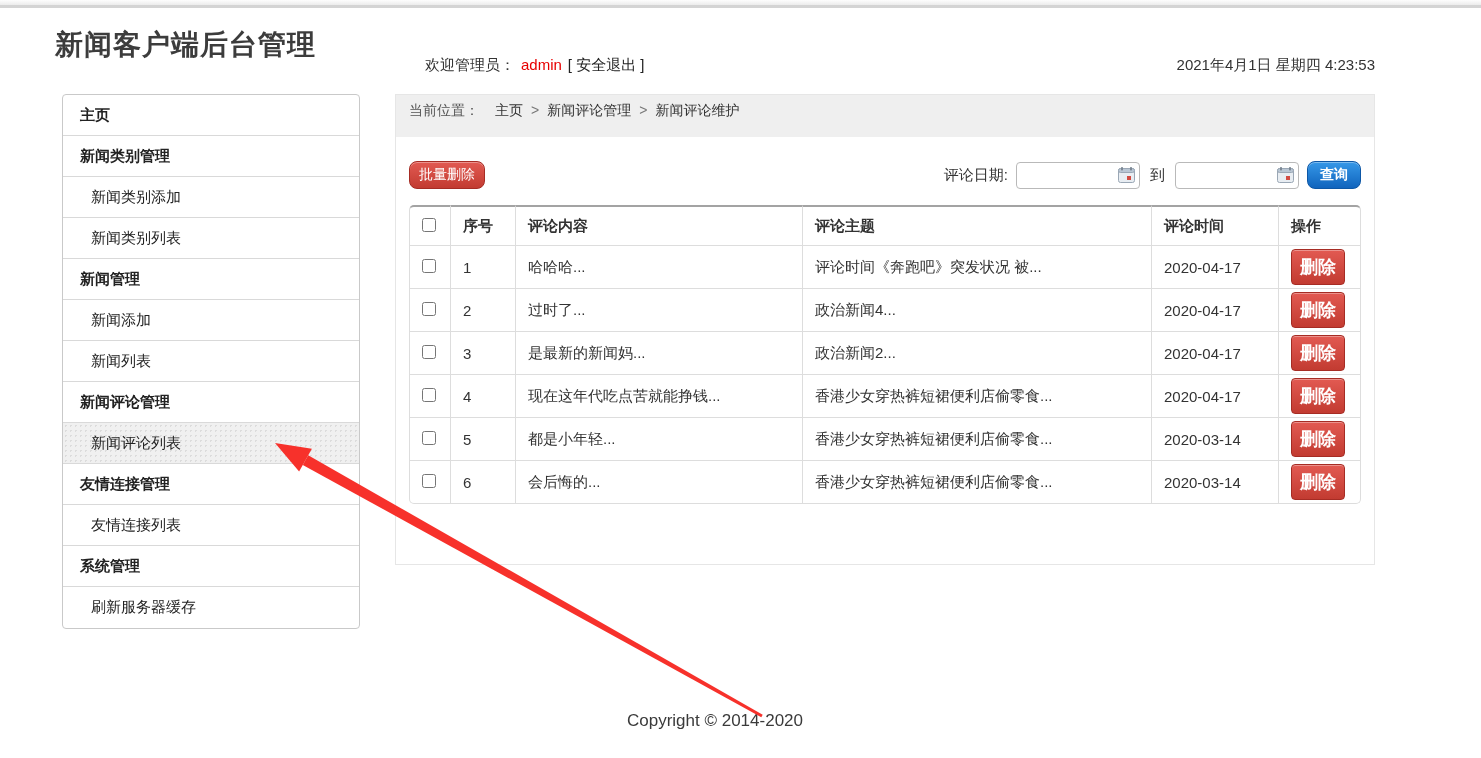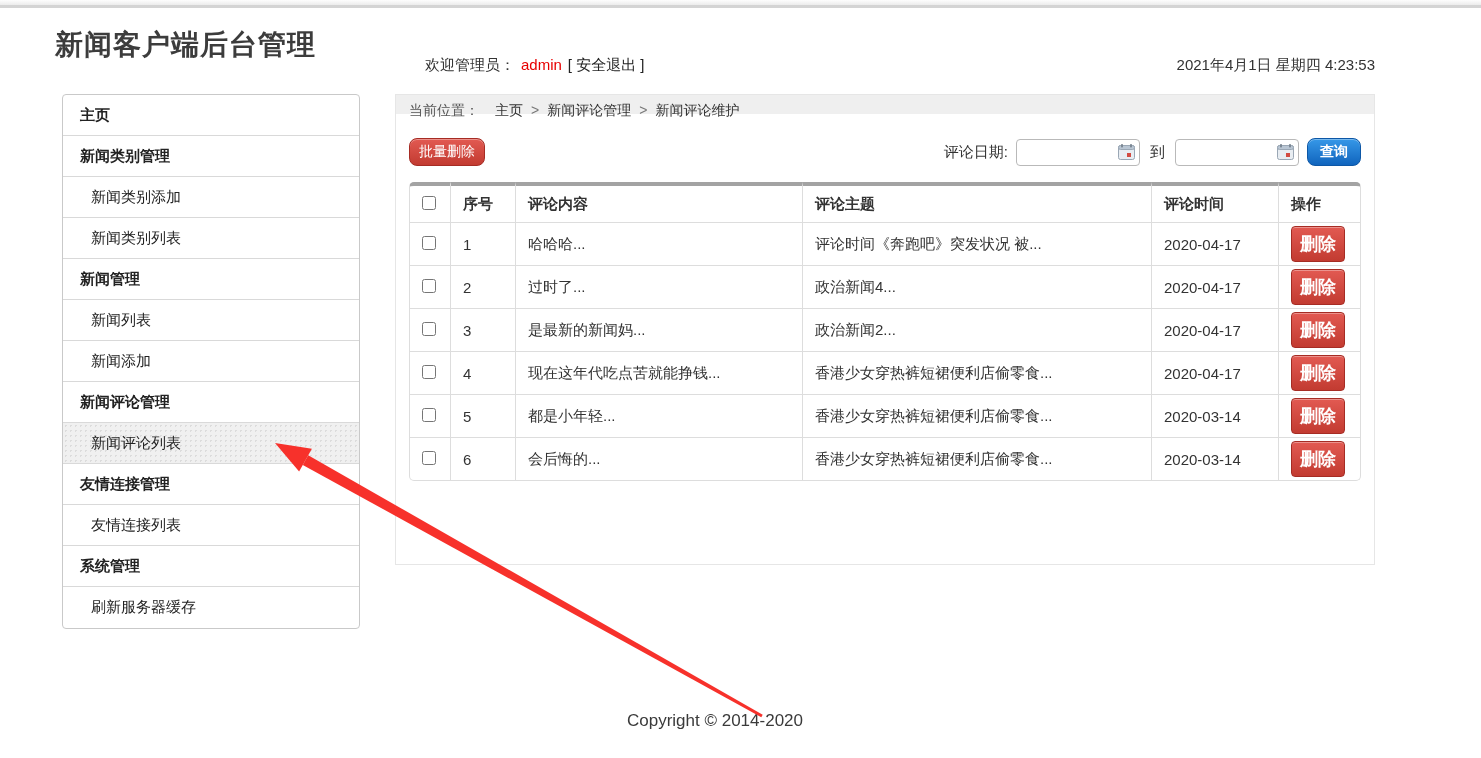--- a/index.html
+++ b/index.html
@@ -19,21 +19,21 @@
   .sidebar { position: absolute; left: 62px; top: 94px; width: 298px; background: #fff; border: 1px solid #c9c9c9; border-radius: 4px; }
   .sidebar ul { list-style: none; }
   .sidebar li { height: 41px; line-height: 40px; border-bottom: 1px solid #d9d9d9; font-size: 15px; color: #222; cursor: pointer; }
   .sidebar li:last-child { border-bottom: none; }
   .sidebar li.group { font-weight: bold; padding-left: 17px; }
   .sidebar li.sub { padding-left: 28px; }
   .sidebar li.selected { background-color: #f0f0f0; background-image: radial-gradient(circle, #dcdcdc 1px, transparent 1px); background-size: 5px 5px; }
 
   
   .panel { position: absolute; left: 395px; top: 94px; width: 980px; height: 471px; background: #fff; border: 1px solid #e6e6e6; }
-  .breadcrumb { height: 19px; line-height: 31px; background: #efefef; font-size: 14px; color: #444; padding-left: 13px; }
+  .breadcrumb { height: 42px; line-height: 31px; background: #efefef; font-size: 14px; color: #444; padding-left: 13px; }
   .breadcrumb .bc-label { color: #555; margin-right: 10px; }
   .breadcrumb .bc-item { color: #333; margin: 0 6px; cursor: pointer; }
   .breadcrumb .bc-sep { color: #777; margin: 0 2px; }
   .breadcrumb .bc-current { color: #333; margin-left: 6px; }
 
   .toolbar { display: flex; justify-content: space-between; align-items: center; padding: 0 13px; margin-top: 24px; }
   .btn { display: inline-block; border-radius: 8px; color: #fff; text-align: center; cursor: pointer; font-size: 14px; }
   .btn-danger { background: linear-gradient(#e25a52, #c23b31); border: 1px solid #a62c24; padding: 4px 9px; box-shadow: inset 0 1px 0 rgba(255,255,255,.35); }
   .btn-primary { background: linear-gradient(#3698e8, #1064bd); border: 1px solid #0d57a6; padding: 4px 12px; font-weight: bold; box-shadow: inset 0 1px 0 rgba(255,255,255,.35); }
   .filters { display: flex; align-items: center; font-size: 15px; color: #333; }
@@ -42,21 +42,21 @@
   .date-box input { width: 100%; height: 100%; border: 1px solid #b9b9b9; border-radius: 4px; padding: 0 24px 0 6px; font-size: 14px; outline: none; }
   .cal-icon { position: absolute; right: 5px; top: 5px; width: 17px; height: 16px; cursor: pointer; }
   .to-label { margin: 0 10px 0 2px; }
 
   
   .grid-wrap { margin: 16px 13px 0 13px; }
   table.grid { width: 952px; border-collapse: separate; border-spacing: 0; font-size: 15px; table-layout: fixed; }
   table.grid th, table.grid td { border-right: 1px solid #ddd; border-bottom: 1px solid #ddd; padding: 0 0 0 12px; text-align: left; height: 43px; background: #fff; overflow: hidden; white-space: nowrap; }
   table.grid th { height: 41px; font-weight: bold; color: #333; }
   table.grid th:first-child, table.grid td:first-child { border-left: 1px solid #ddd; }
-  table.grid tr:first-child th { border-top: 4px solid #a3a3a3; }
+  table.grid tr:first-child th { border-top: 2px solid #a3a3a3; }
   table.grid tr:first-child th:first-child { border-top-left-radius: 5px; }
   table.grid tr:first-child th:last-child { border-top-right-radius: 5px; }
   table.grid tr:last-child td:first-child { border-bottom-left-radius: 5px; }
   table.grid tr:last-child td:last-child { border-bottom-right-radius: 5px; }
   .col-chk { width: 42px; } .col-no { width: 65px; } .col-content { width: 287px; } .col-subject { width: 349px; } .col-time { width: 127px; } .col-op { width: 82px; }
   table.grid input[type=checkbox] { width: 14px; height: 14px; cursor: pointer; }
   .btn-del { font-size: 18px; padding: 5px 8px; border-radius: 4px; font-weight: bold; }
 
   
   .pager-row { display: flex; justify-content: center; margin-top: 22px; }
@@ -82,22 +82,22 @@
 
 <div class="datetime">2021年4月1日 星期四 4:23:53</div>
 
 <div class="sidebar">
   <ul>
     <li class="group">主页</li>
     <li class="group">新闻类别管理</li>
     <li class="sub">新闻类别添加</li>
     <li class="sub">新闻类别列表</li>
     <li class="group">新闻管理</li>
+    <li class="sub">新闻添加</li>
     <li class="sub">新闻列表</li>
-    <li class="sub">新闻添加</li>
     <li class="group">新闻评论管理</li>
     <li class="sub selected">新闻评论列表</li>
     <li class="group">友情连接管理</li>
     <li class="sub">友情连接列表</li>
     <li class="group">系统管理</li>
     <li class="sub">刷新服务器缓存</li>
   </ul>
 </div>
 
 <div class="panel">

